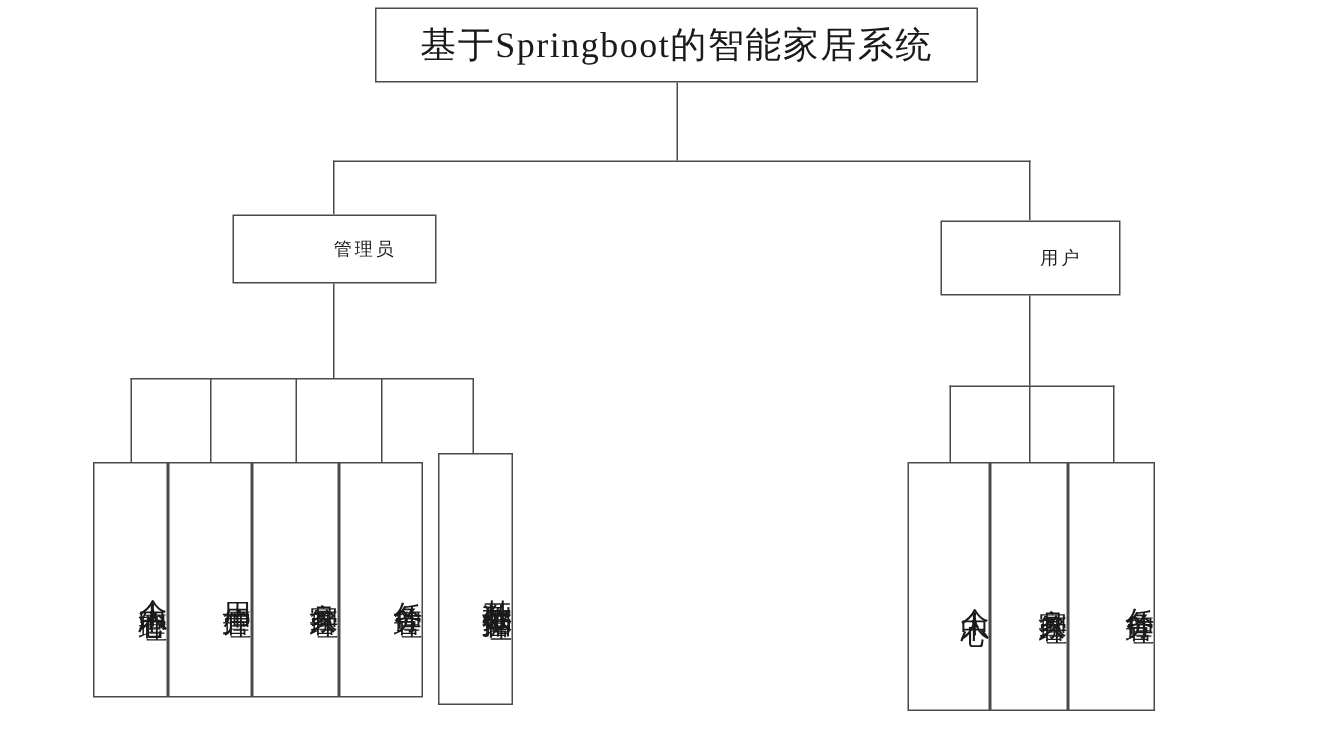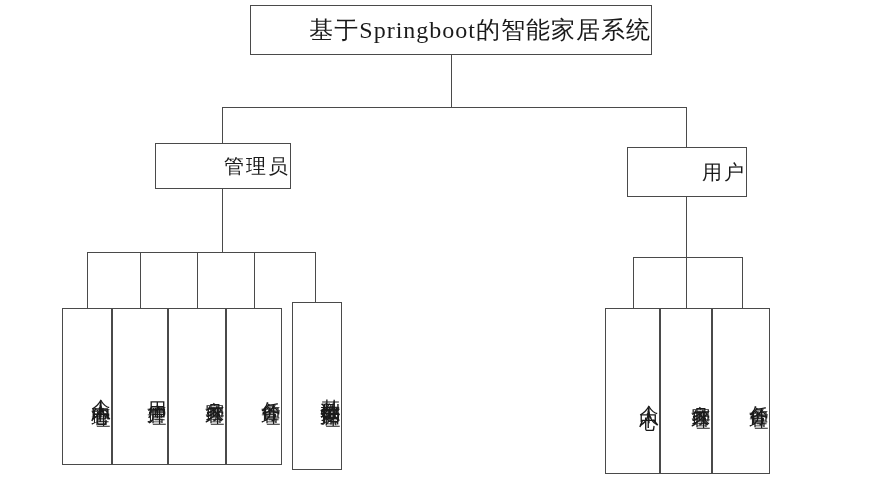--- a/index.html
+++ b/index.html
@@ -19,32 +19,32 @@
     height: 500px;
     background: #ffffff;
   }
   .node {
     position: absolute;
     box-sizing: border-box;
     border: 1px solid #4a4a4a;
     background: #ffffff;
     display: flex;
     align-items: center;
-    justify-content: flex-end;
+    justify-content: center;
     color: #1a1a1a;
   }
   
   .node.root {
     font-size: 24px;
     letter-spacing: 1px;
     white-space: nowrap;
   }
   
   .node.role {
-    font-size: 20px;
+    font-size: 12px;
     letter-spacing: 2px;
     padding-left: 41px;
   }
   
   .node.leaf {
     writing-mode: vertical-rl;
     text-orientation: upright;
     font-size: 19px;
     line-height: 1.05;
     letter-spacing: 2px;

